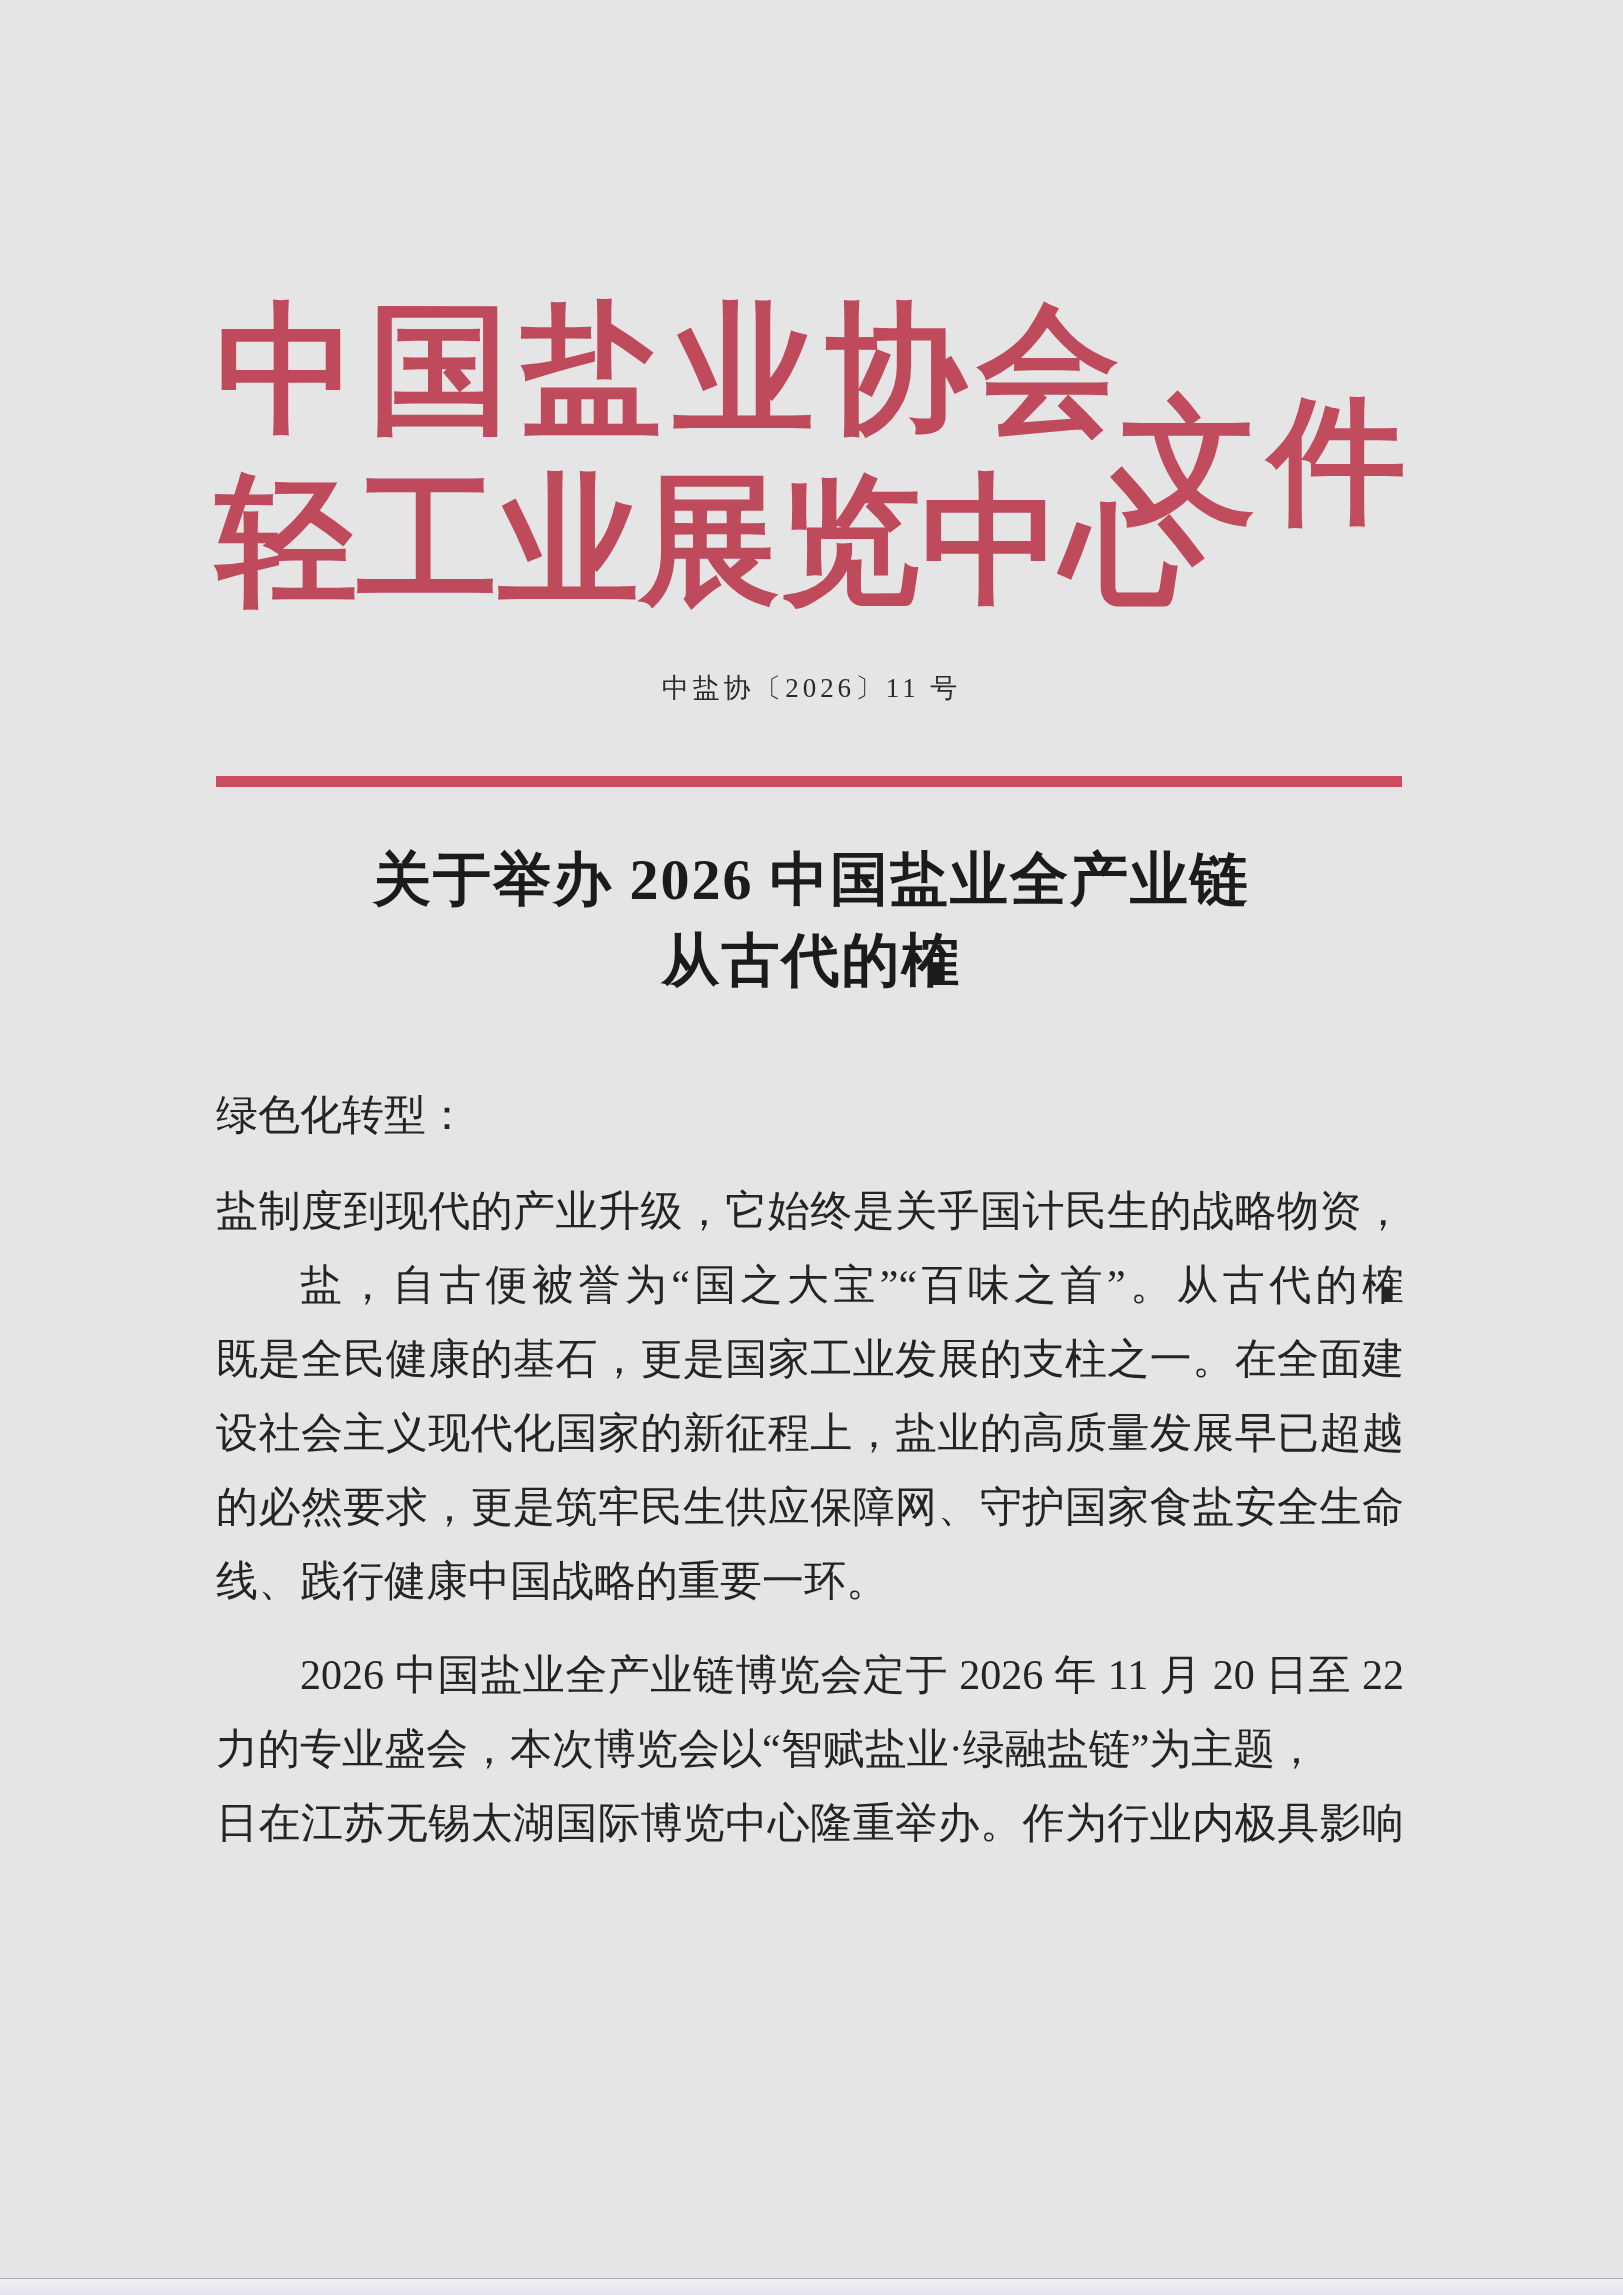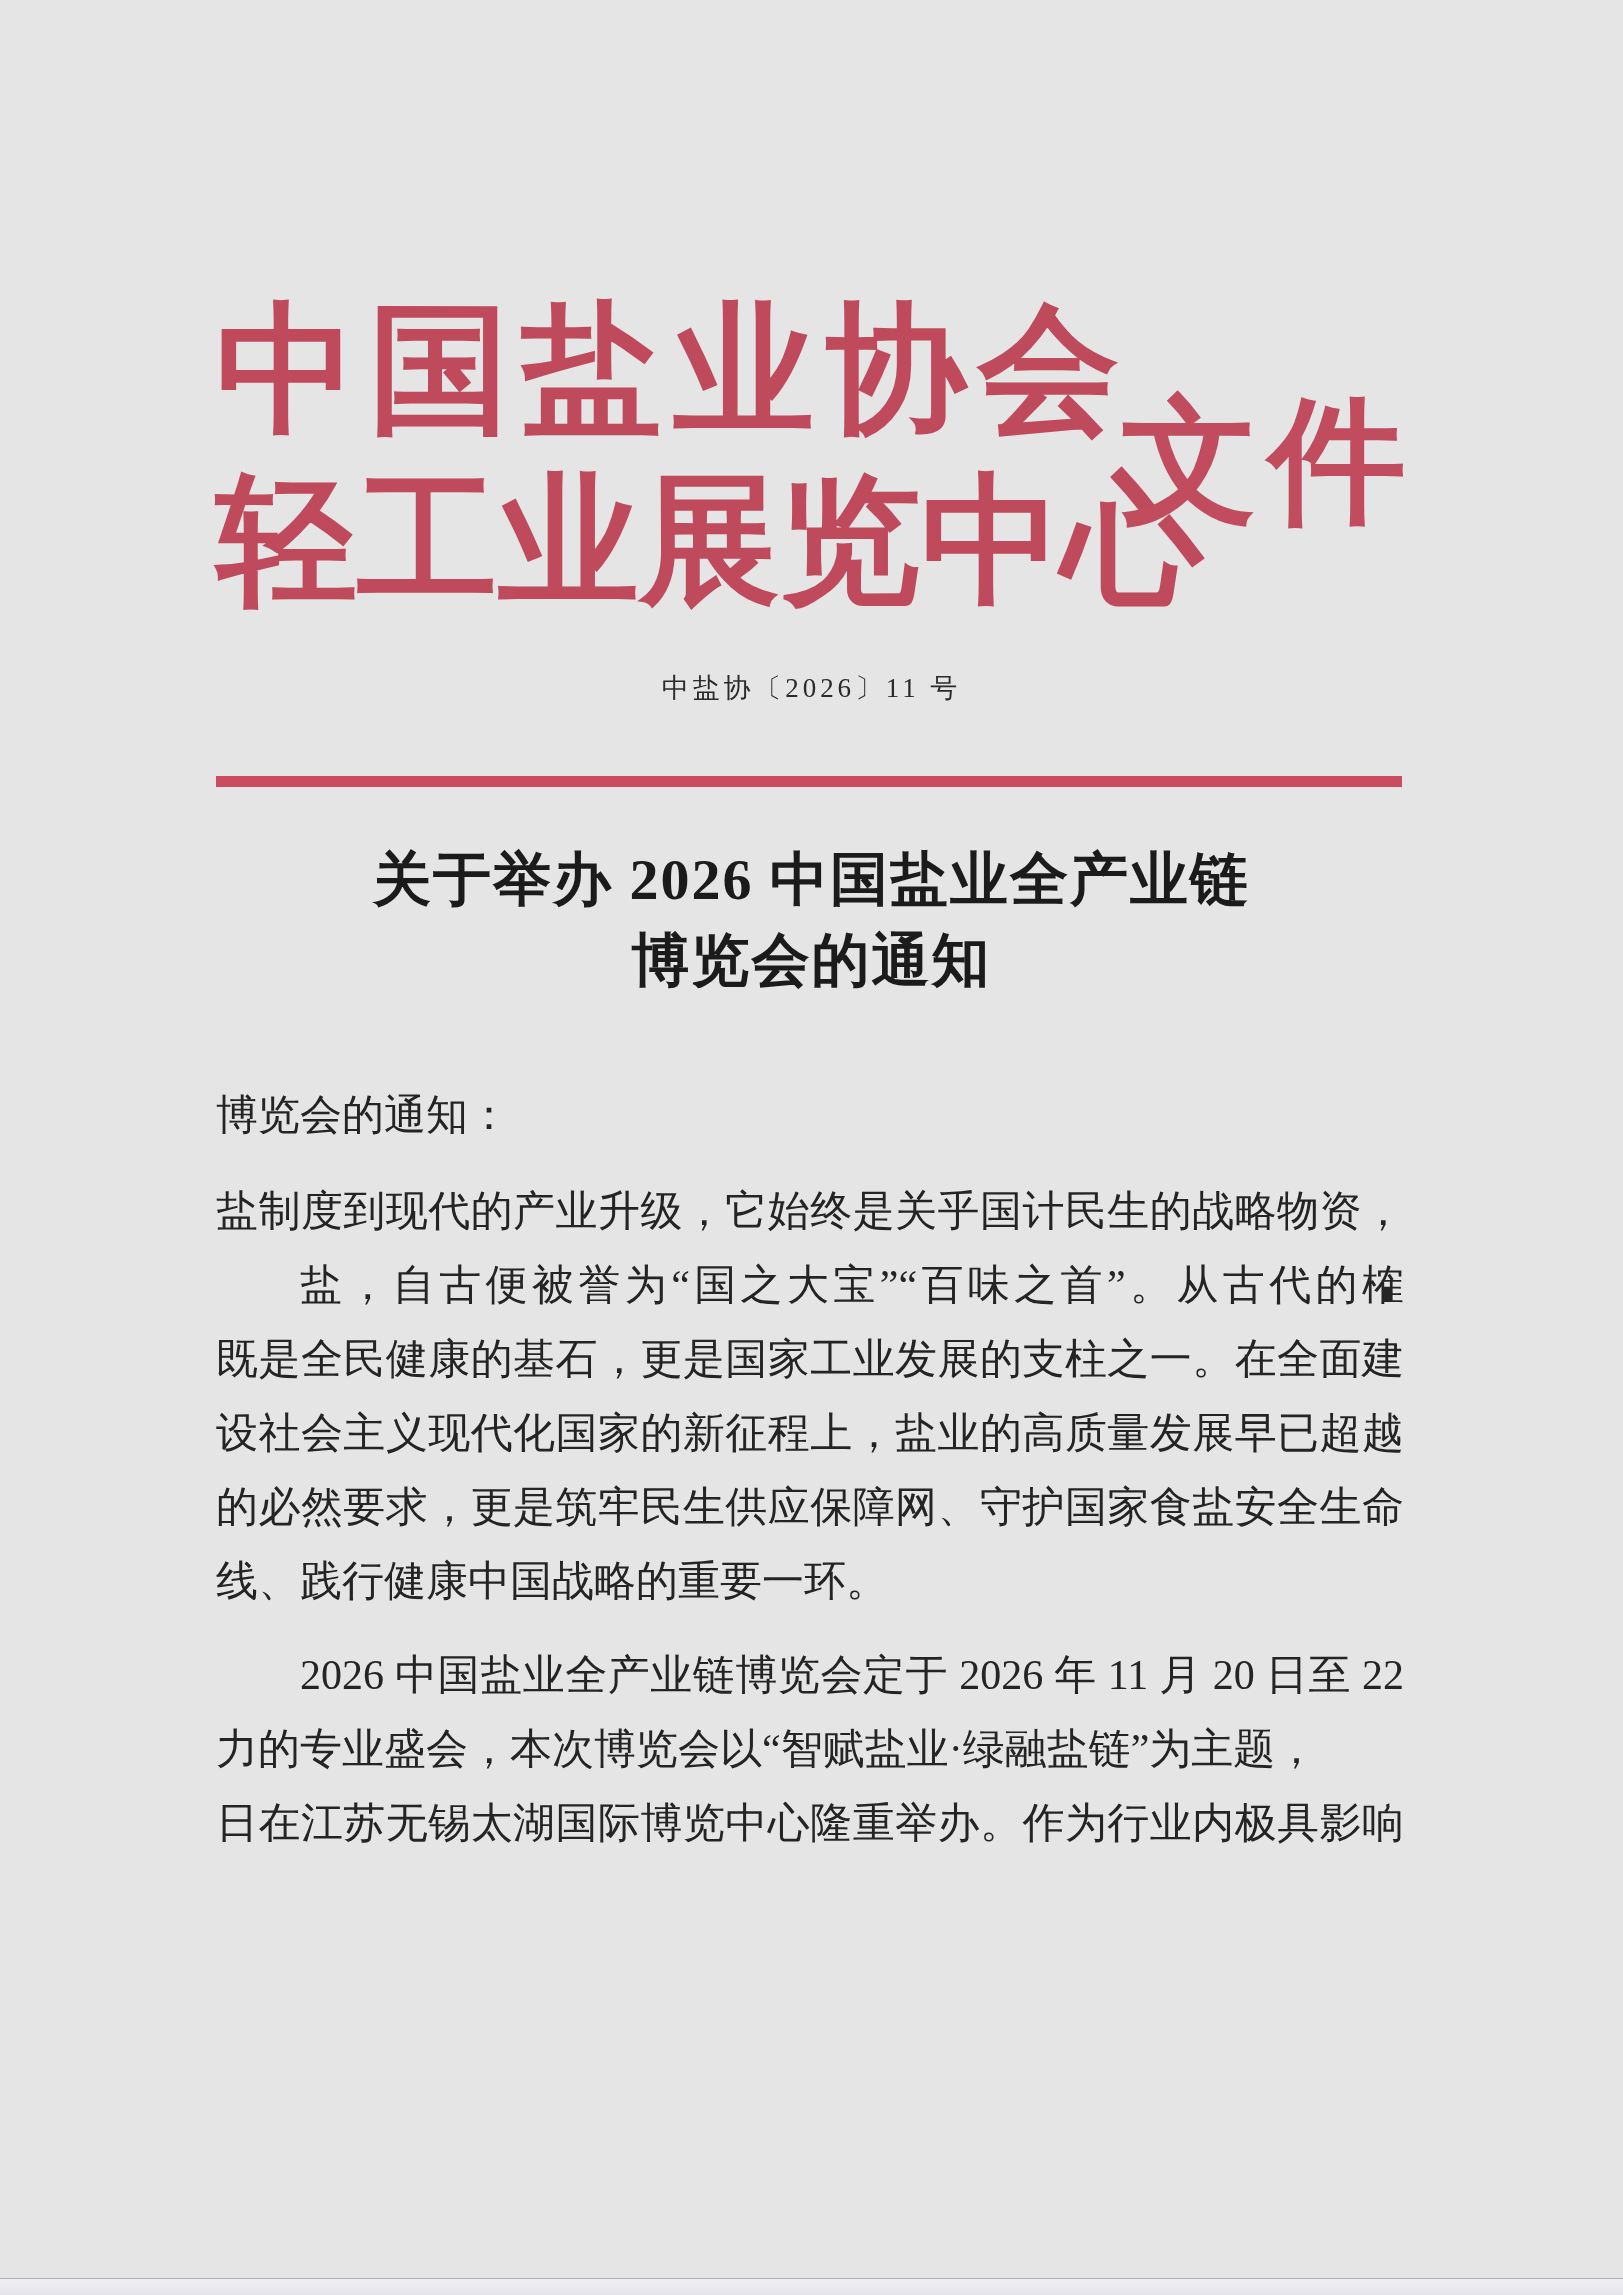--- a/index.html
+++ b/index.html
@@ -131,25 +131,25 @@
   </div>
 
   <div class="doc-label">文件</div>
 
   <div class="doc-number">中盐协〔2026〕11 号</div>
 
   <div class="red-rule"></div>
 
   <div class="doc-title">
     <div>关于举办 2026 中国盐业全产业链</div>
-    <div>博览会的通知</div>
+    <div>从古代的榷</div>
   </div>
 
   <div class="doc-body">
-    <div class="salutation">博览会的通知：</div>
+    <div class="salutation">绿色化转型：</div>
 
     <div class="paragraph first">
       <div class="bline">盐制度到现代的产业升级，它始终是关乎国计民生的战略物资，</div>
       <div class="bline indent">盐，自古便被誉为“国之大宝”“百味之首”。从古代的榷</div>
       <div class="bline">既是全民健康的基石，更是国家工业发展的支柱之一。在全面建</div>
       <div class="bline">设社会主义现代化国家的新征程上，盐业的高质量发展早已超越</div>
       <div class="bline">的必然要求，更是筑牢民生供应保障网、守护国家食盐安全生命</div>
       <div class="bline short">线、践行健康中国战略的重要一环。</div>
     </div>
 

